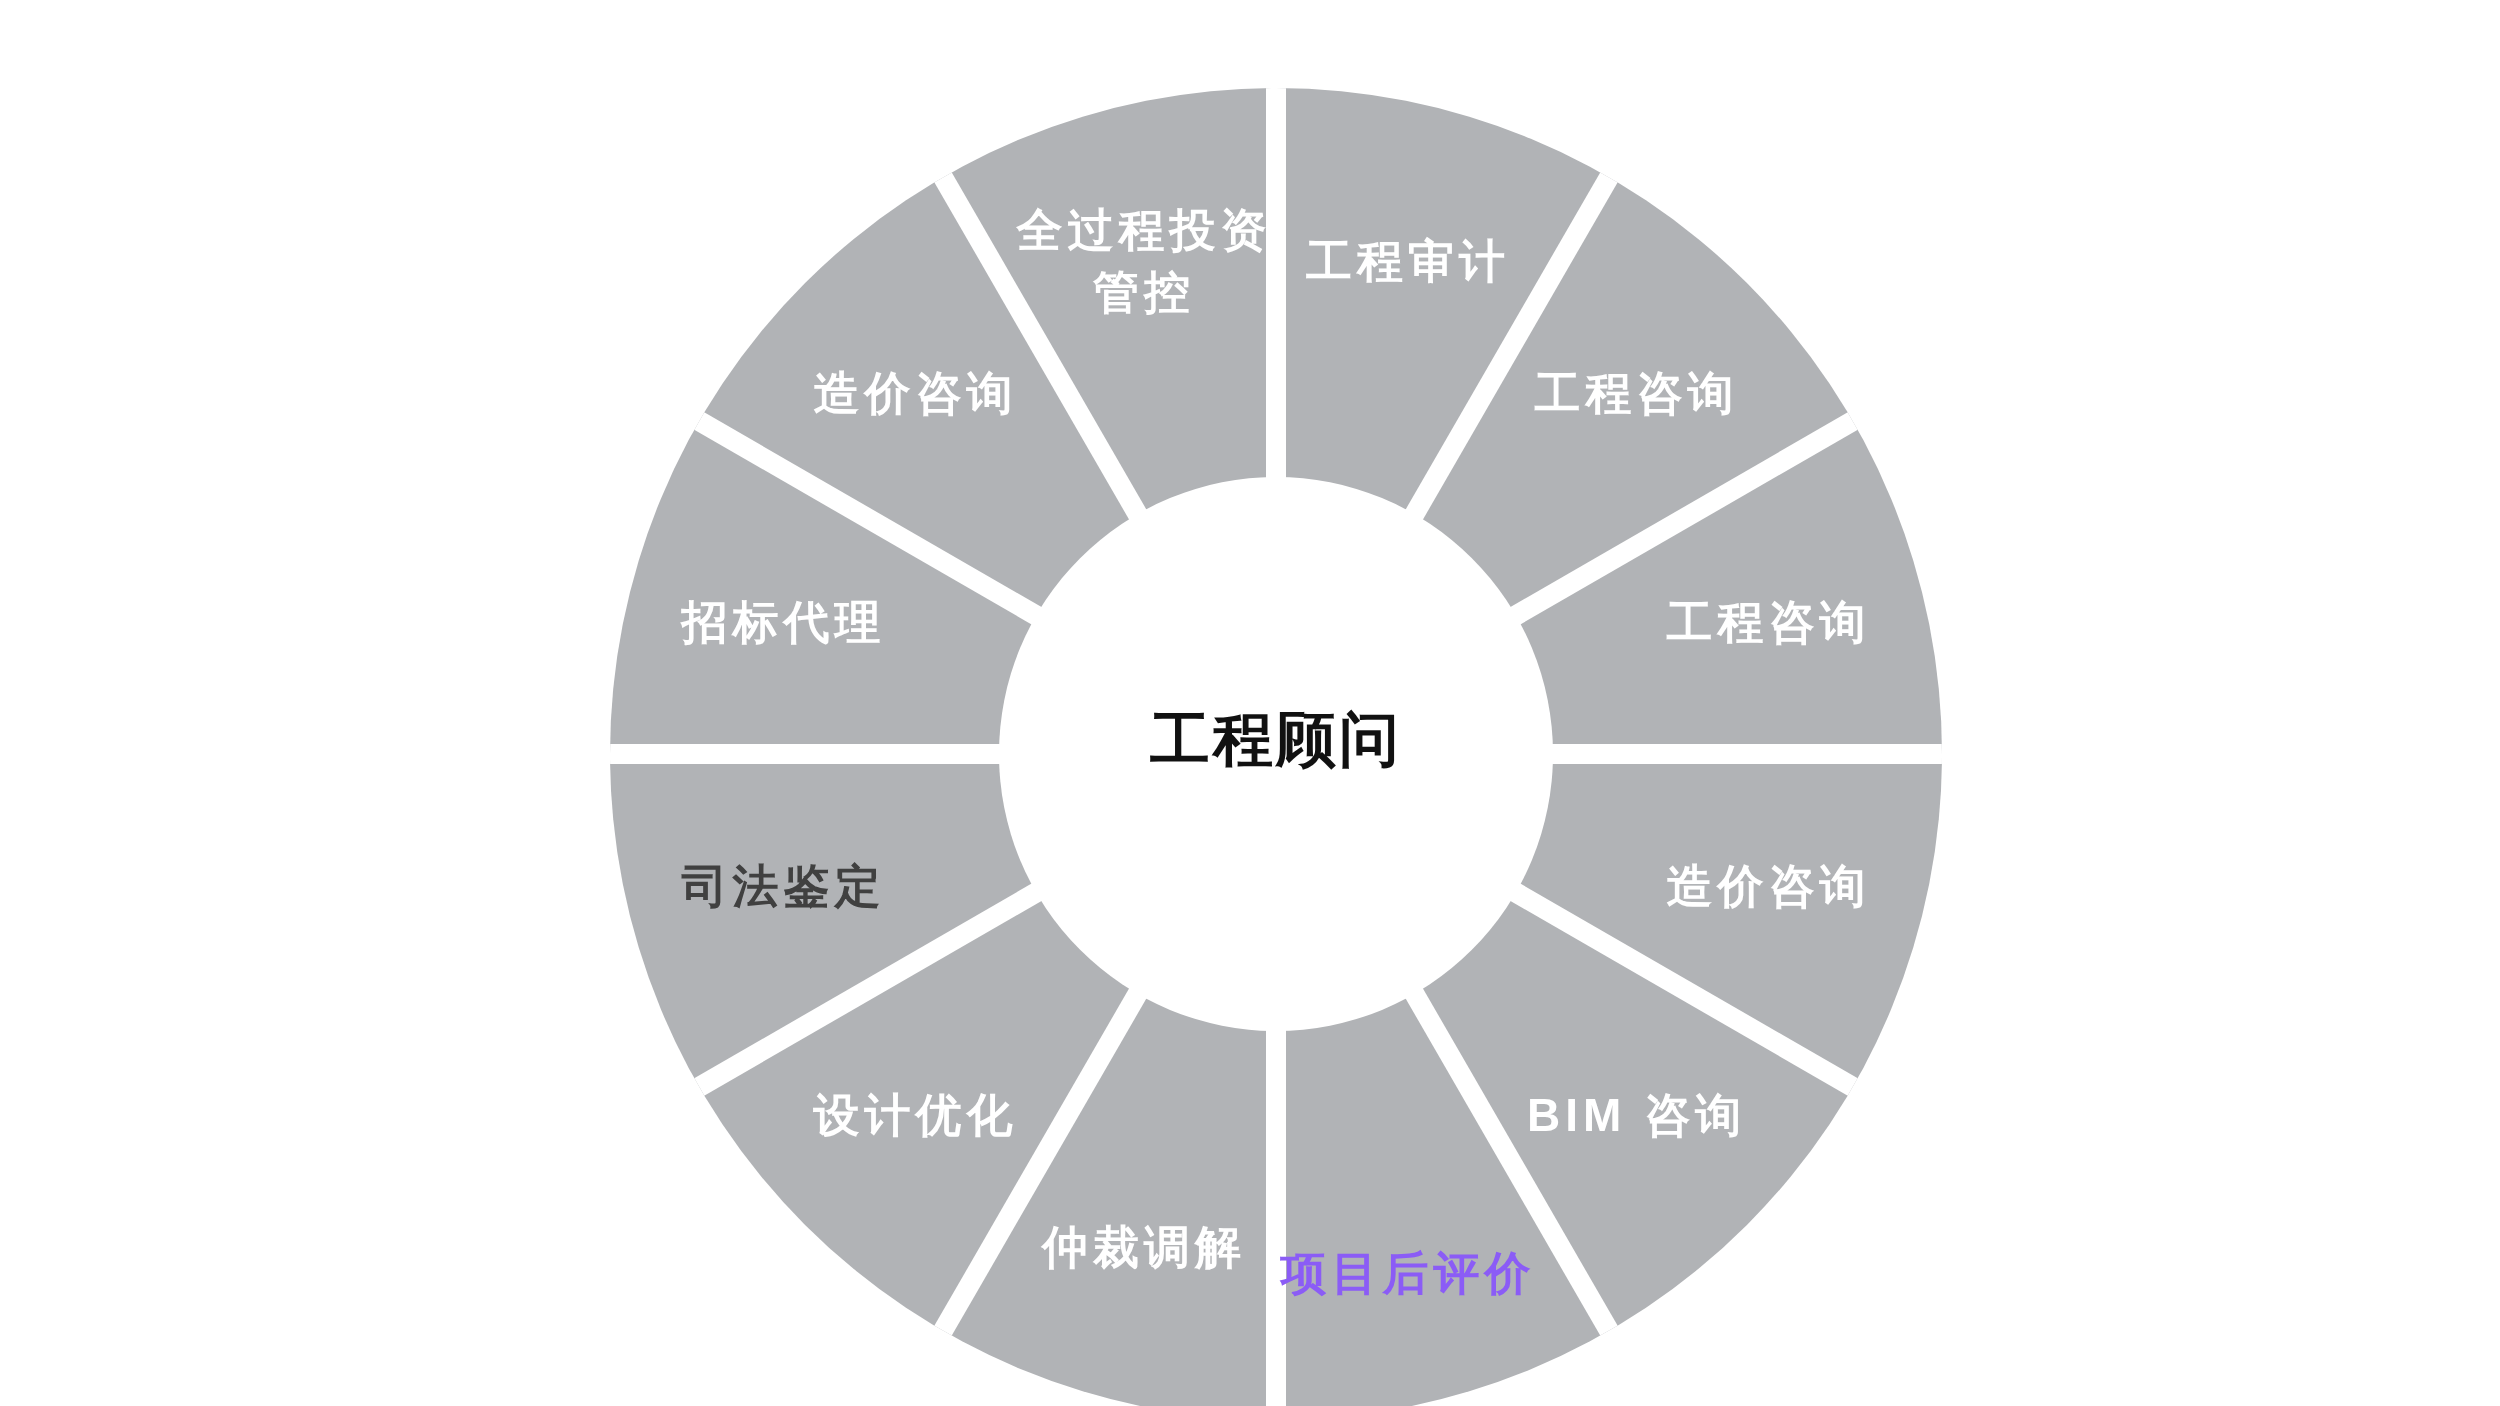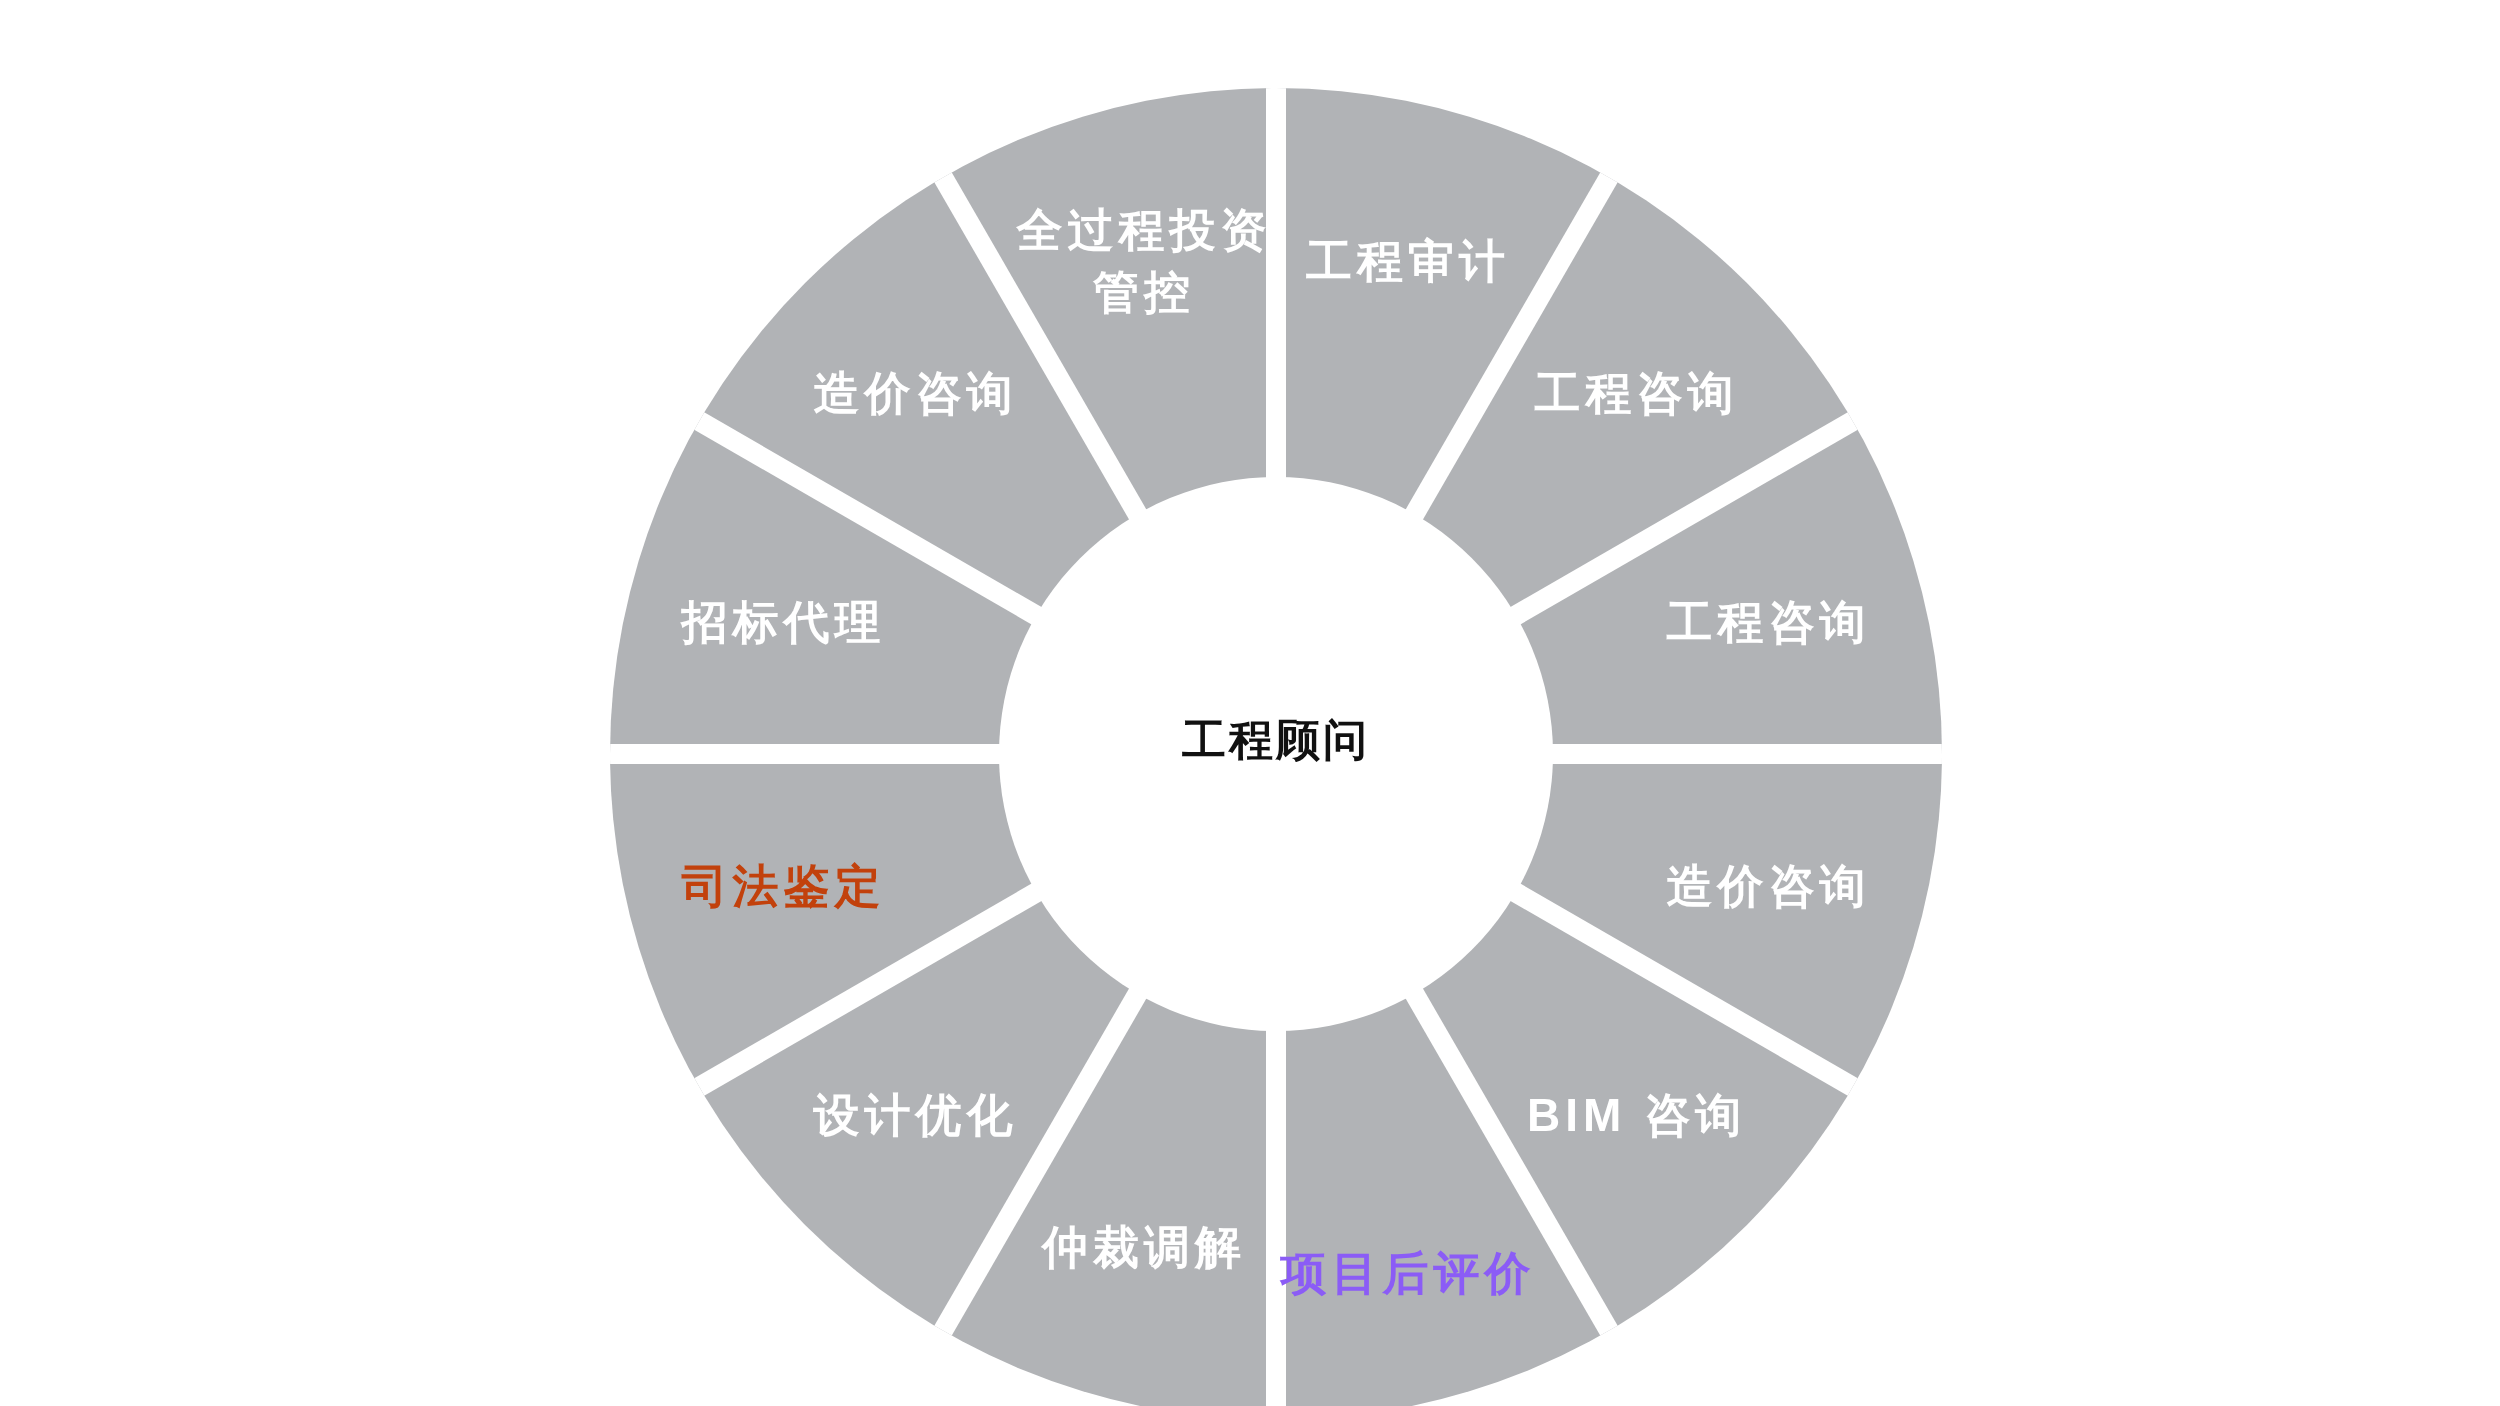--- a/index.html
+++ b/index.html
@@ -33,21 +33,21 @@
     line-height: 1.35;
     text-align: center;
     white-space: pre-line;
     user-select: none;
   }
   .center-title {
     position: absolute;
     transform: translate(-50%, -50%);
     color: #111111;
     font-weight: bold;
-    font-size: 44px;
+    font-size: 60px;
     letter-spacing: 3px;
     line-height: 84px;
     text-align: center;
     white-space: nowrap;
     user-select: none;
   }
 </style>
 </head>
 <body style="background: rgb(255, 255, 255);">
 
@@ -67,21 +67,21 @@
     </svg>
   <div id="labels-layer">
       <div class="seg-label" style="left: 1408px; top: 217.378px; color: rgb(255, 255, 255);">工程审计</div>
       <div class="seg-label" style="left: 1636.62px; top: 349.376px; color: rgb(255, 255, 255);">工程咨询</div>
       <div class="seg-label" style="left: 1768.62px; top: 578.002px; color: rgb(255, 255, 255);">工程咨询</div>
       <div class="seg-label" style="left: 1768.62px; top: 841.998px; color: rgb(255, 255, 255);">造价咨询</div>
       <div class="seg-label" style="left: 1636.62px; top: 1070.62px; color: rgb(255, 255, 255);">BIM 咨询</div>
       <div class="seg-label" style="left: 1408px; top: 1229px; color: #8b5cf6;">项目后评价</div>
       <div class="seg-label" style="left: 1144px; top: 1202.62px; color: rgb(255, 255, 255);">仲裁调解</div>
       <div class="seg-label" style="left: 915.376px; top: 1070.62px; color: rgb(255, 255, 255);">设计优化</div>
-      <div class="seg-label" style="left: 783.378px; top: 841.998px; color: #c2410c;">司法鉴定</div>
+      <div class="seg-label" style="left: 783.378px; top: 841.998px; color: #404040;">司法鉴定</div>
       <div class="seg-label" style="left: 783.378px; top: 578.002px; color: rgb(255, 255, 255);">招标代理</div>
       <div class="seg-label" style="left: 915.376px; top: 349.376px; color: rgb(255, 255, 255);">造价咨询</div>
       <div class="seg-label" style="left: 1144px; top: 217.378px; color: rgb(255, 255, 255);">全过程投资
 管控</div>
     </div>
   <div class="center-title" id="center-title" style="left: 1276px; top: 696px; color: rgb(17, 17, 17);">
     <div>工程顾问</div>
   </div>
 </div>
 

